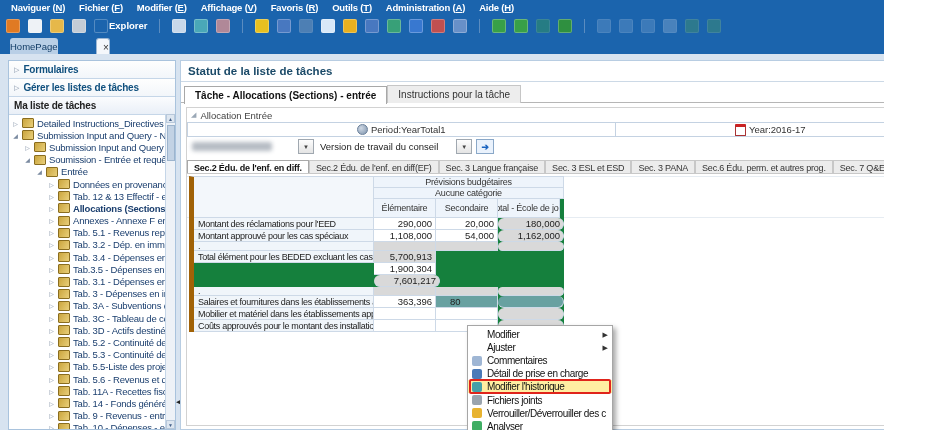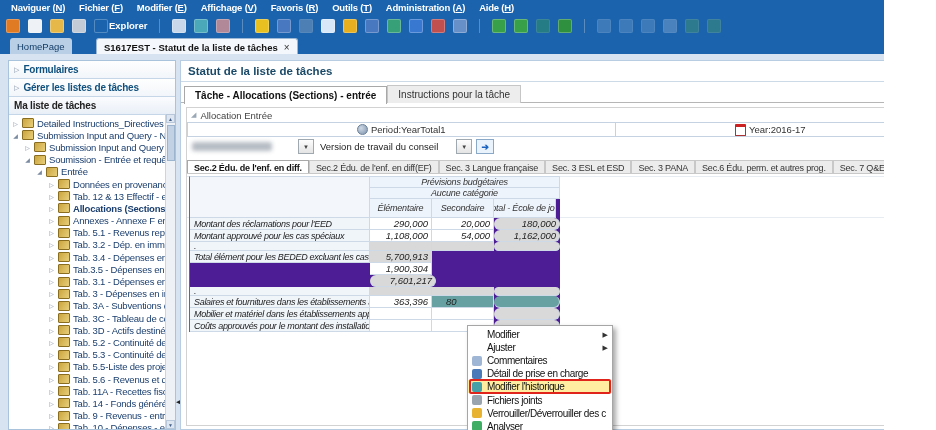--- a/index.html
+++ b/index.html
@@ -10,21 +10,21 @@
            display:flex;align-items:center;padding-left:5px;gap:2px;}
   .mbi{color:#fff;font-size:9.5px;font-weight:bold;letter-spacing:-0.2px;padding:0 6px;white-space:nowrap;cursor:default;}
   #toolbar{position:absolute;left:0;top:15px;width:936px;height:21px;background:#1b64ad;
            display:flex;align-items:center;padding-left:6px;gap:3px;}
   .tbicon{width:14px;height:14px;border-radius:2px;flex:0 0 auto;box-shadow:inset 0 0 0 1px rgba(255,255,255,.25);}
   .tbicon.sep{width:1px;height:14px;background:#5a8cc0 !important;box-shadow:none;margin:0 4px;border-radius:0;}
   .tbicon.dim{opacity:.4;}
   .tblbl{color:#fff;font-size:9.5px;font-weight:bold;margin:0 4px 0 1px;}
   #tabbar{position:absolute;left:0;top:36px;width:936px;height:18px;background:#1b64ad;}
   .wtab{position:absolute;top:2px;height:16px;border-radius:3px 3px 0 0;font-size:9.5px;
-        display:flex;align-items:center;padding:0 7px;white-space:nowrap;cursor:default;}
+        display:flex;align-items:center;padding:0 0;white-space:nowrap;cursor:default;}
   .wtab.home{left:10px;background:#b9cfe6;color:#123c66;}
   .wtab.active{left:96px;background:#f4f7fb;color:#111;font-weight:bold;border:1px solid #9db8d4;border-bottom:none;}
   .wtab .closex{margin-left:6px;font-weight:normal;color:#333;font-size:10px;}
   #searchbox{position:absolute;right:0;top:39px;display:flex;align-items:center;gap:4px;}
   #searchbox .lbl{color:#fff;font-size:9.5px;font-weight:bold;}
   #searchbox input{width:57px;height:12px;border:1px solid #5a86b4;font-size:9px;padding:0 2px;}
   
   #content{position:absolute;left:0;top:54px;width:936px;height:376px;background:#d7e3f0;}
   
   #sidebar{position:absolute;left:8px;top:6px;width:168px;height:370px;background:#fff;
@@ -75,21 +75,21 @@
   #versionrow .sp{width:18px;}
   .gobtn{width:16px;height:13px;border:1px solid #8aa8c8;background:#eaf2fc;color:#1b64c0;font-size:9px;
          display:flex;align-items:center;justify-content:center;font-weight:bold;cursor:pointer;}
   #sectabs{margin-top:1px;border-bottom:1px solid #c8c8c8;height:16px;white-space:nowrap;overflow:hidden;}
   .stab{display:inline-block;height:14px;line-height:14px;margin-top:1px;padding:0 6px;font-size:9px;letter-spacing:-0.2px;
         background:#ececec;border:1px solid #c8c8c8;border-bottom:none;color:#333;cursor:pointer;}
   .stab.active{background:#fff;font-weight:bold;color:#111;border-color:#a8a8a8;}
   
   #gridarea{position:relative;margin-top:2px;height:220px;}
   .hline{position:absolute;left:0;right:0;border-top:1px solid #e6ecf2;}
-  #grid{position:absolute;left:2px;top:0;border-left:1px solid #a16207;border-top:1px solid #cdd9e7;background:#4c1d95;font-style:italic;}
+  #grid{position:absolute;left:2px;top:0;border-left:5px solid #a16207;border-top:1px solid #cdd9e7;background:#15803d;}
   .grow{display:flex;}
   .gcell{border-right:1px solid #cdd9e7;border-bottom:1px solid #cdd9e7;box-sizing:border-box;overflow:hidden;white-space:nowrap;}
   .ghead{background:#eef4fb;color:#333;text-align:center;font-size:9px;letter-spacing:-0.2px;}
   .cornercell{width:180px;background:#f3f7fb;}
   .spancell{width:190px;height:11px;line-height:11px;}
   .colcell{width:62px;height:19px;display:flex;align-items:center;justify-content:center;line-height:9px;text-align:right;}
   .rlabel{width:180px;background:#f0f5fa;color:#222;font-size:9px;letter-spacing:-0.3px;padding-left:4px;display:flex;align-items:center;}
   .dcell{width:62px;text-align:right;font-size:9.5px;color:#222;padding-right:3px;display:flex;align-items:center;justify-content:flex-end;}
   .dcell.c3{width:66px;border-radius:6px;}
   .dcell.input{background:#fff;}
@@ -251,21 +251,20 @@
       </span>
       <span class="tbslot" style="display:flex;align-items:center;">
         <span class="tbicon dim" style="background: rgb(74, 154, 96);"></span>
         <span class="tblbl"></span>
       </span>
     </div>
 
   <div id="tabbar">
     <div class="wtab home">HomePage</div>
     <div class="wtab active">
-      <span>S1617EST - Statut de la liste de tâches</span>
       <span class="closex">×</span>
     </div>
     <div id="searchbox">
       <span class="lbl">Rechercher:</span>
       <input type="text" style="">
     </div>
   </div>
 
   <div id="content">
 

